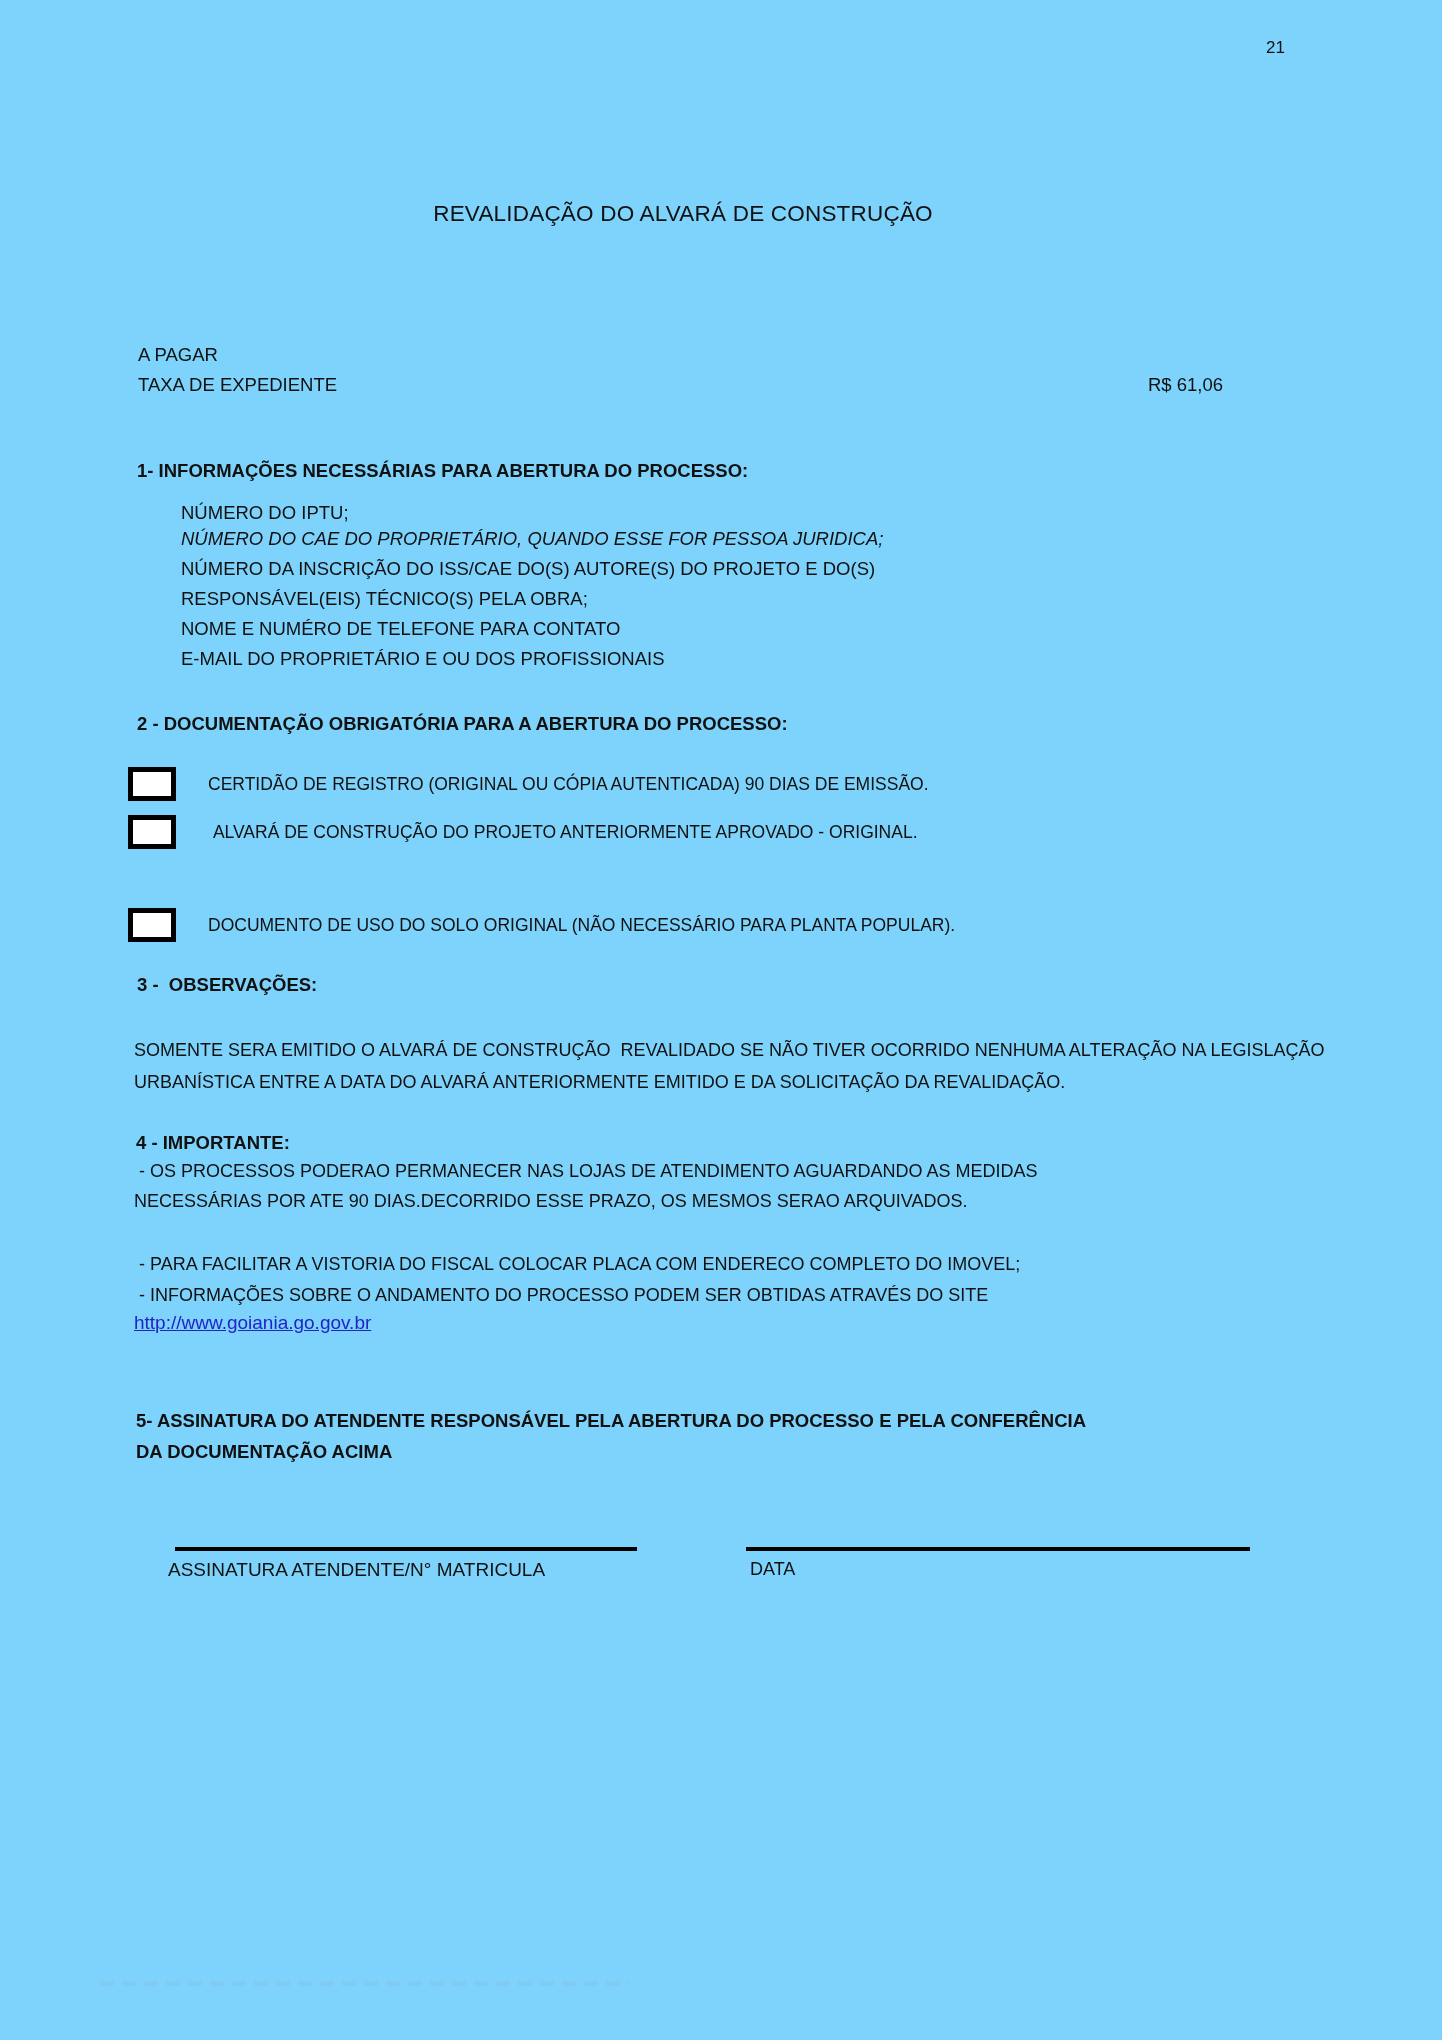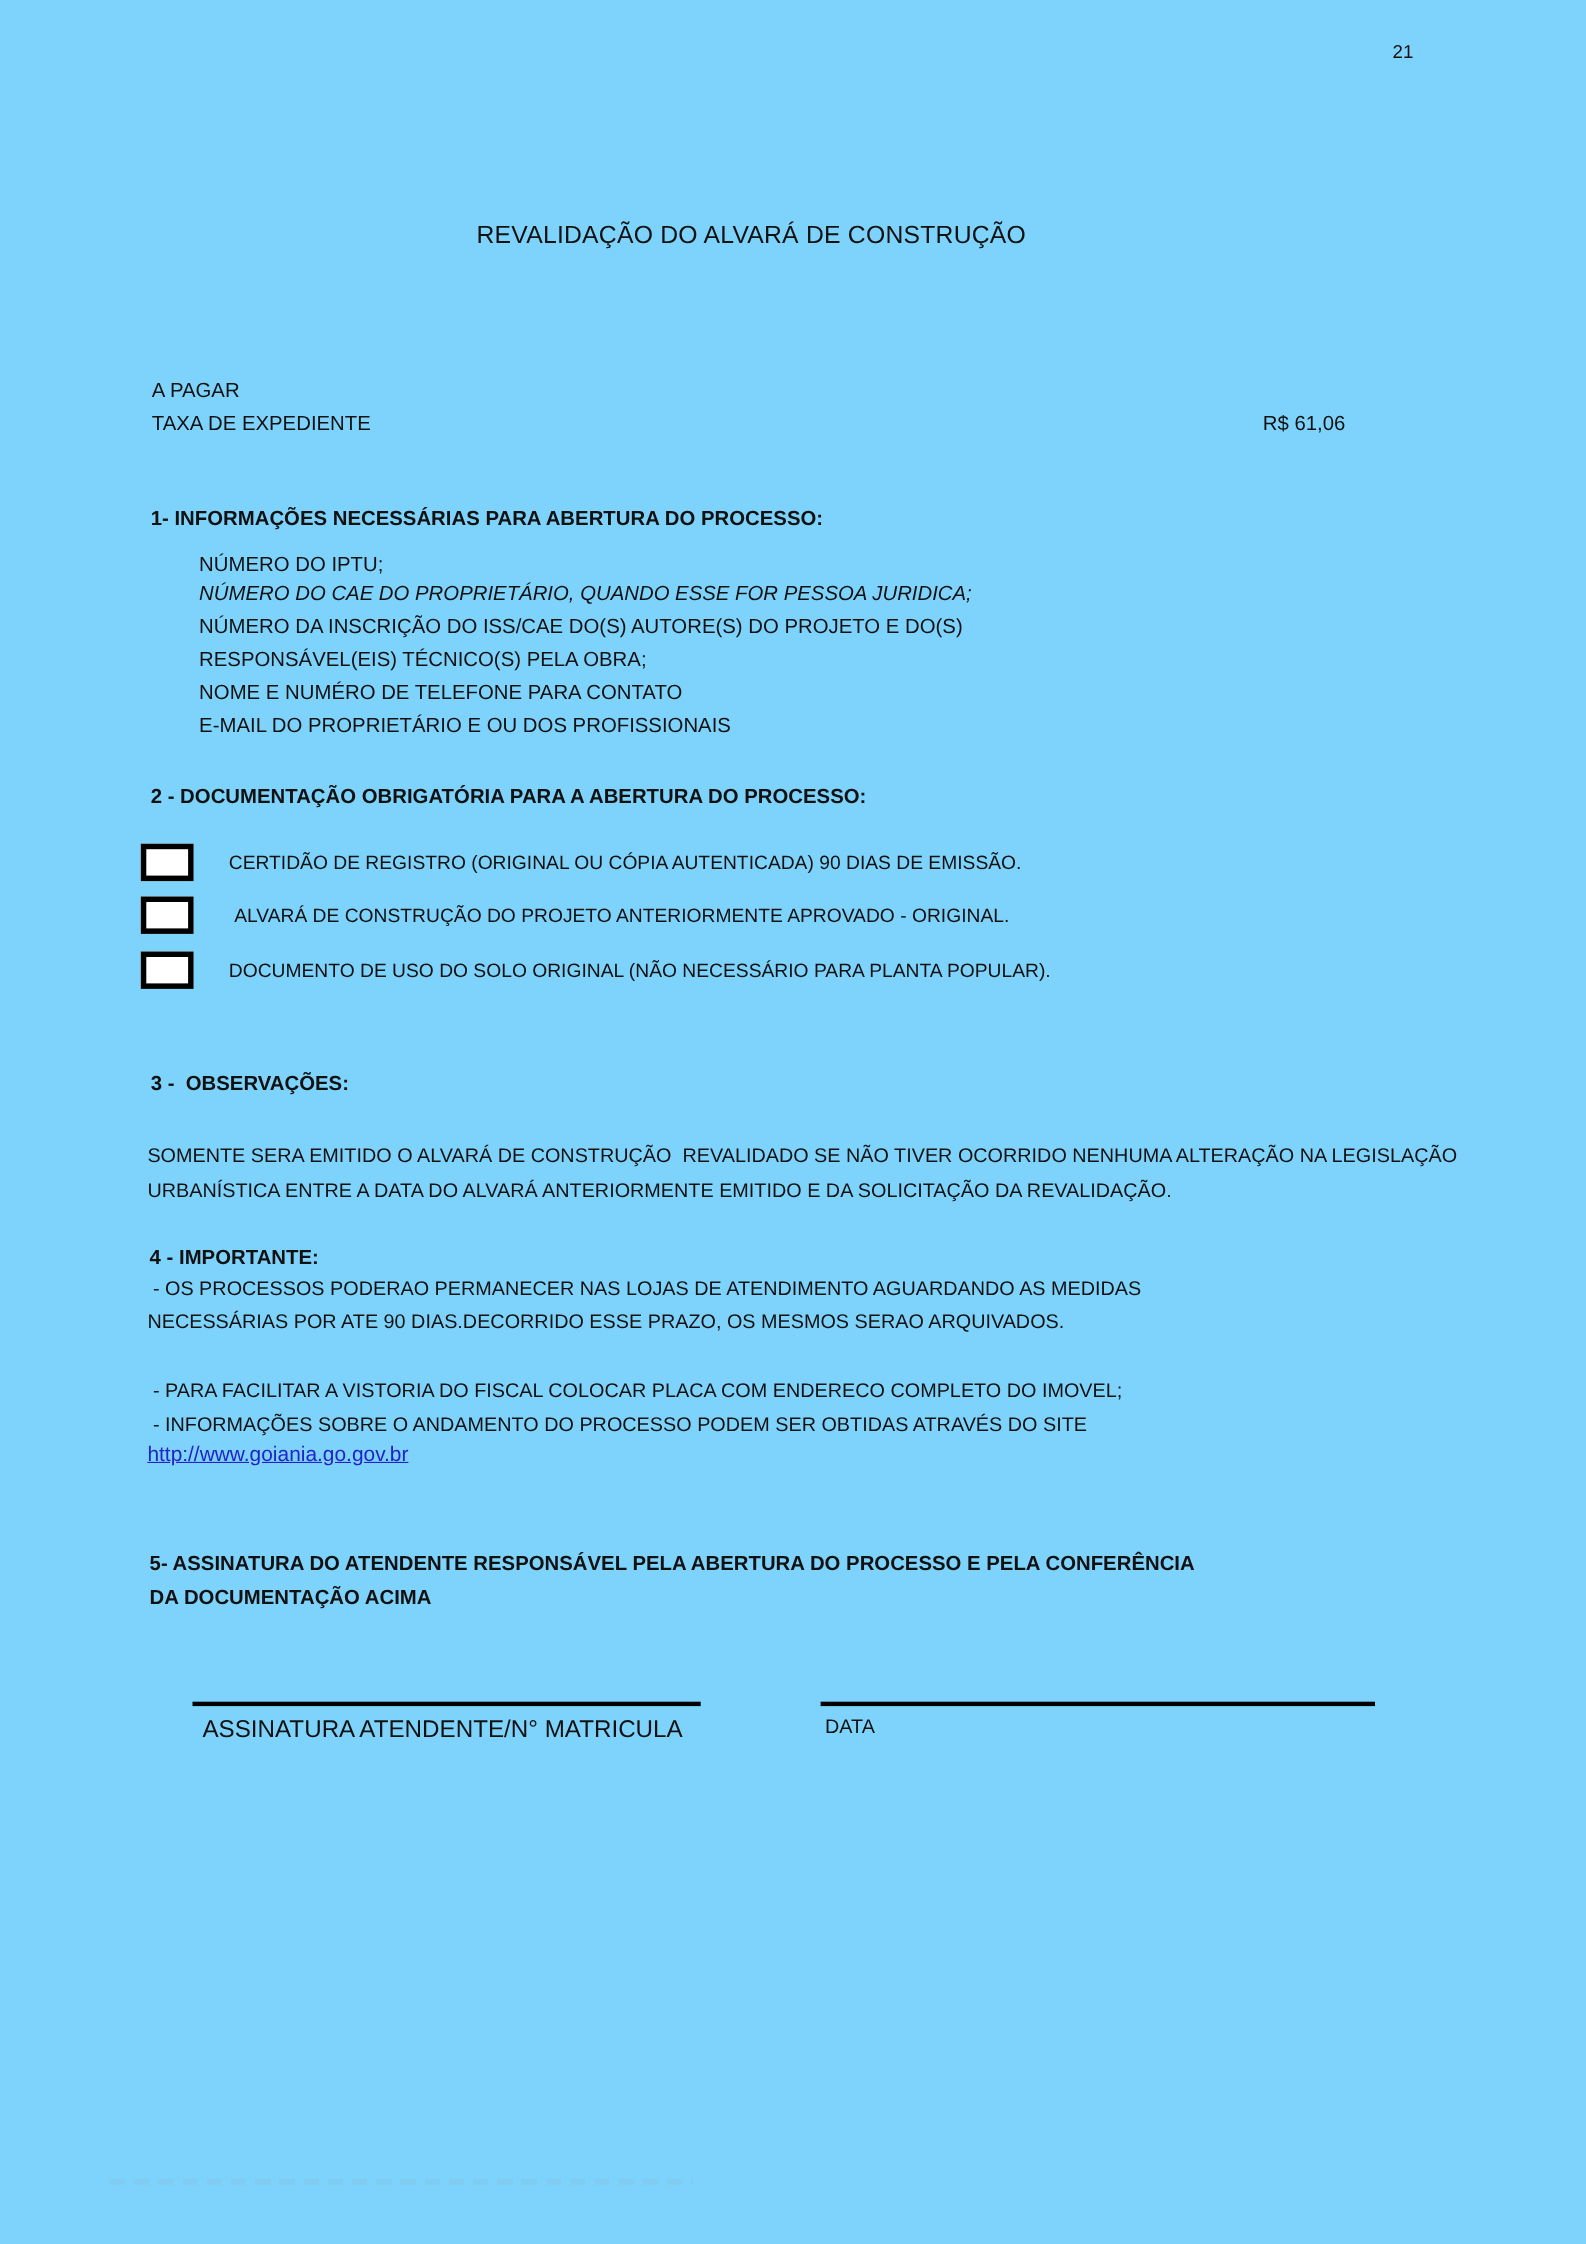--- a/index.html
+++ b/index.html
@@ -93,39 +93,39 @@
   <div class="t b" style="left:137px;top:713px;">2 - DOCUMENTAÇÃO OBRIGATÓRIA PARA A ABERTURA DO PROCESSO:</div>
 
   <div class="chkrow" style="top:766px;justify-content:flex-end;">
     <span class="checkbox"></span>
     <span class="chklabel">CERTIDÃO DE REGISTRO (ORIGINAL OU CÓPIA AUTENTICADA) 90 DIAS DE EMISSÃO.</span>
   </div>
   <div class="chkrow" style="top:814px;">
     <span class="checkbox"></span>
     <span class="chklabel"> ALVARÁ DE CONSTRUÇÃO DO PROJETO ANTERIORMENTE APROVADO - ORIGINAL.</span>
   </div>
-  <div class="chkrow" style="top:864px;justify-content:center;">
+  <div class="chkrow" style="top:907px;justify-content:center;">
     <span class="checkbox"></span>
     <span class="chklabel">DOCUMENTO DE USO DO SOLO ORIGINAL (NÃO NECESSÁRIO PARA PLANTA POPULAR).</span>
   </div>
 
   <div class="t b" style="left:137px;top:974px;">3 -  OBSERVAÇÕES:</div>
   <div class="t small" style="left:134px;top:1040px;">SOMENTE SERA EMITIDO O ALVARÁ DE CONSTRUÇÃO  REVALIDADO SE NÃO TIVER OCORRIDO NENHUMA ALTERAÇÃO NA LEGISLAÇÃO</div>
   <div class="t small" style="left:134px;top:1072px;">URBANÍSTICA ENTRE A DATA DO ALVARÁ ANTERIORMENTE EMITIDO E DA SOLICITAÇÃO DA REVALIDAÇÃO.</div>
 
   <div class="t b" style="left:136px;top:1132px;">4 - IMPORTANTE:</div>
   <div class="t small" style="left:134px;top:1161px;"> - OS PROCESSOS PODERAO PERMANECER NAS LOJAS DE ATENDIMENTO AGUARDANDO AS MEDIDAS</div>
   <div class="t small" style="left:134px;top:1191px;">NECESSÁRIAS POR ATE 90 DIAS.DECORRIDO ESSE PRAZO, OS MESMOS SERAO ARQUIVADOS.</div>
   <div class="t small" style="left:134px;top:1254px;"> - PARA FACILITAR A VISTORIA DO FISCAL COLOCAR PLACA COM ENDERECO COMPLETO DO IMOVEL;</div>
   <div class="t small" style="left:134px;top:1285px;"> - INFORMAÇÕES SOBRE O ANDAMENTO DO PROCESSO PODEM SER OBTIDAS ATRAVÉS DO SITE</div>
   <a class="t link" style="left: 134px; top: 1312px; font-size: 19px; color: rgb(35, 35, 200);">http://www.goiania.go.gov.br</a>
 
   <div class="t b" style="left:136px;top:1410px;">5- ASSINATURA DO ATENDENTE RESPONSÁVEL PELA ABERTURA DO PROCESSO E PELA CONFERÊNCIA</div>
   <div class="t b" style="left:136px;top:1441px;">DA DOCUMENTAÇÃO ACIMA</div>
 
   <div class="sigline" style="left:175px;top:1547px;width:462px;"></div>
   <div class="sigline" style="left:746px;top:1547px;width:504px;"></div>
-  <div class="t" style="left:184px;top:1559px;font-size:22px;">ASSINATURA ATENDENTE/N° MATRICULA</div>
+  <div class="t" style="left:168px;top:1559px;font-size:19px;">ASSINATURA ATENDENTE/N° MATRICULA</div>
   <div class="t" style="left:750px;top:1559px;font-size:18px;">DATA</div>
 
   <div class="faint"></div>
 
 </div>
 
 </body></html>

